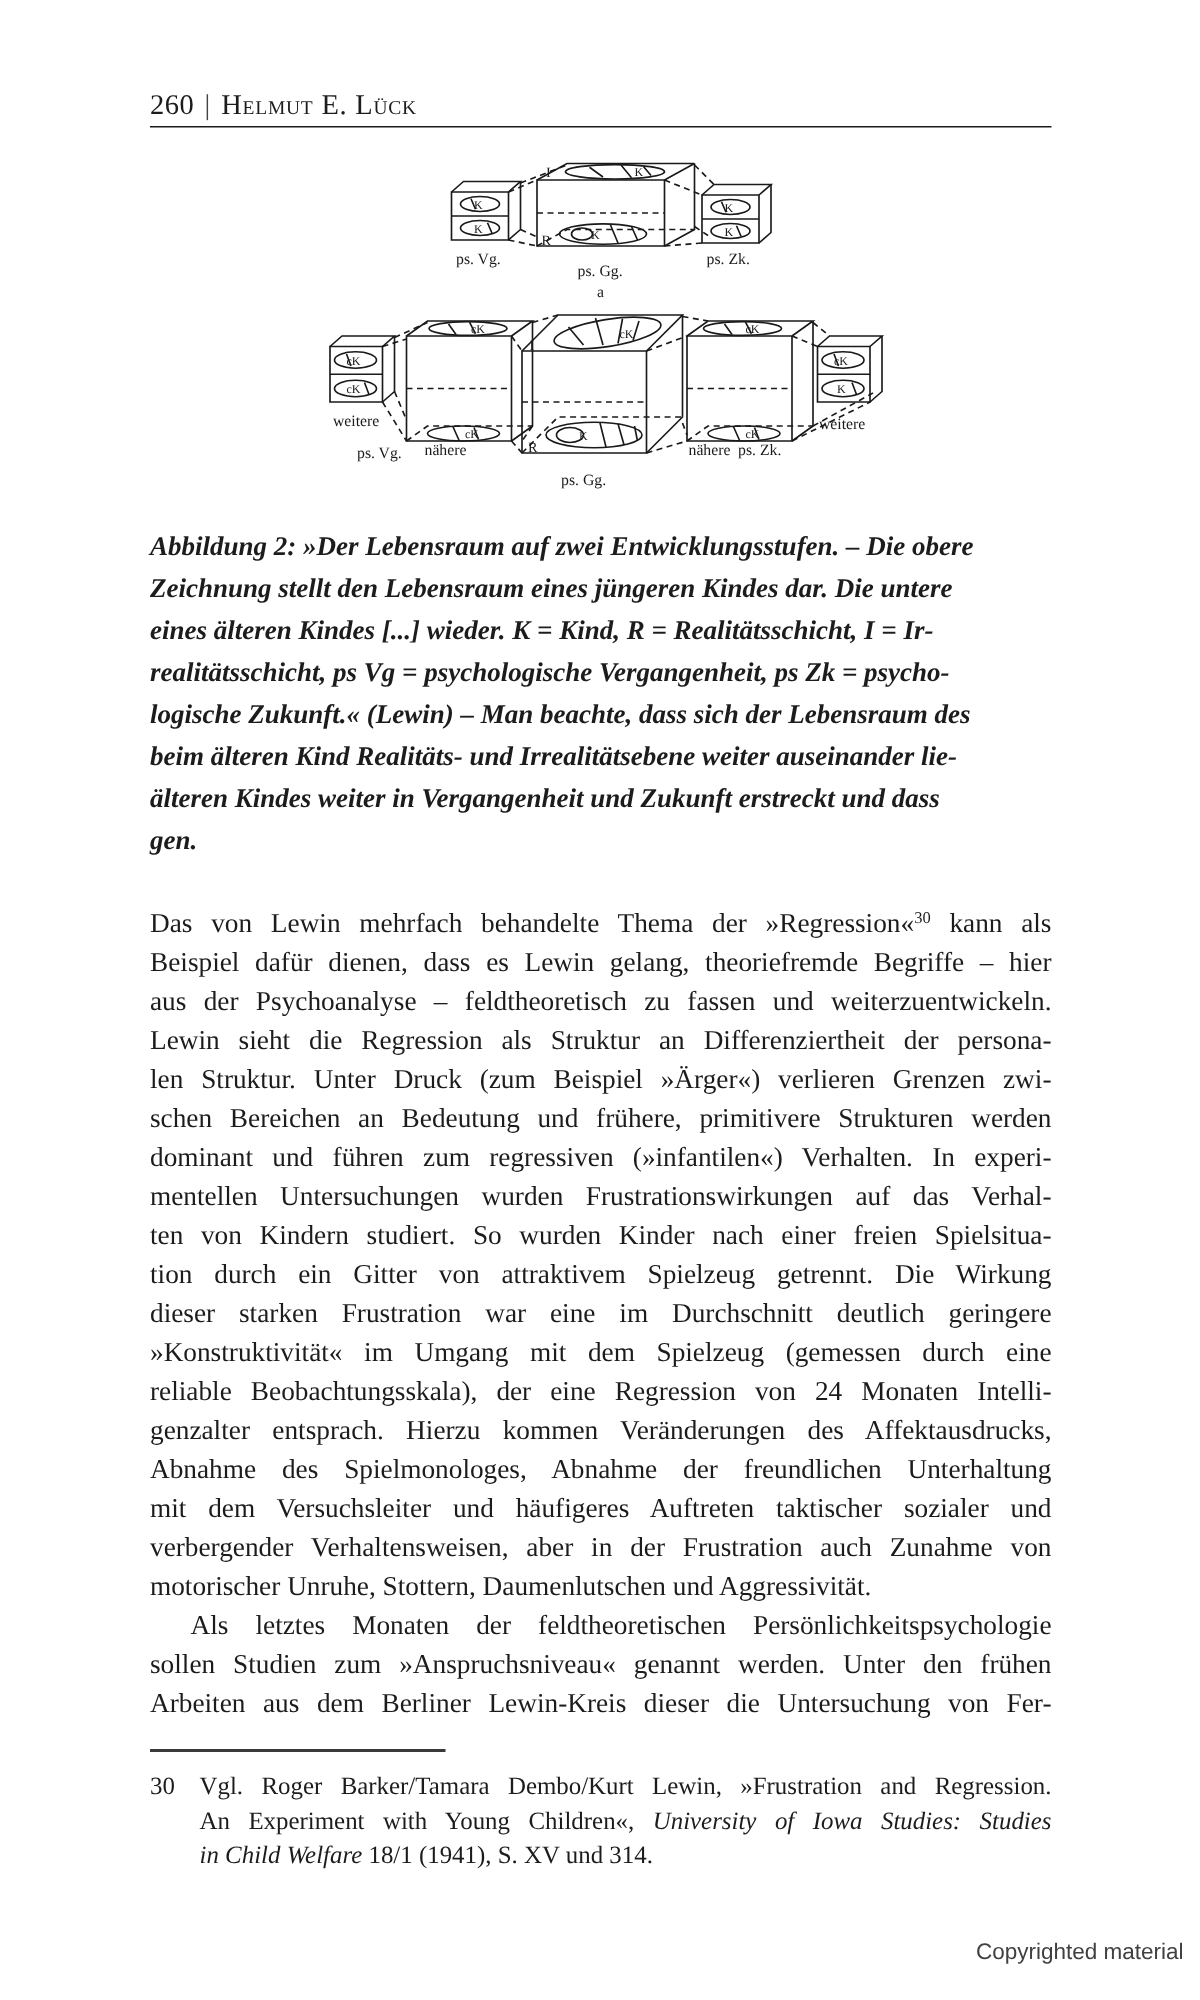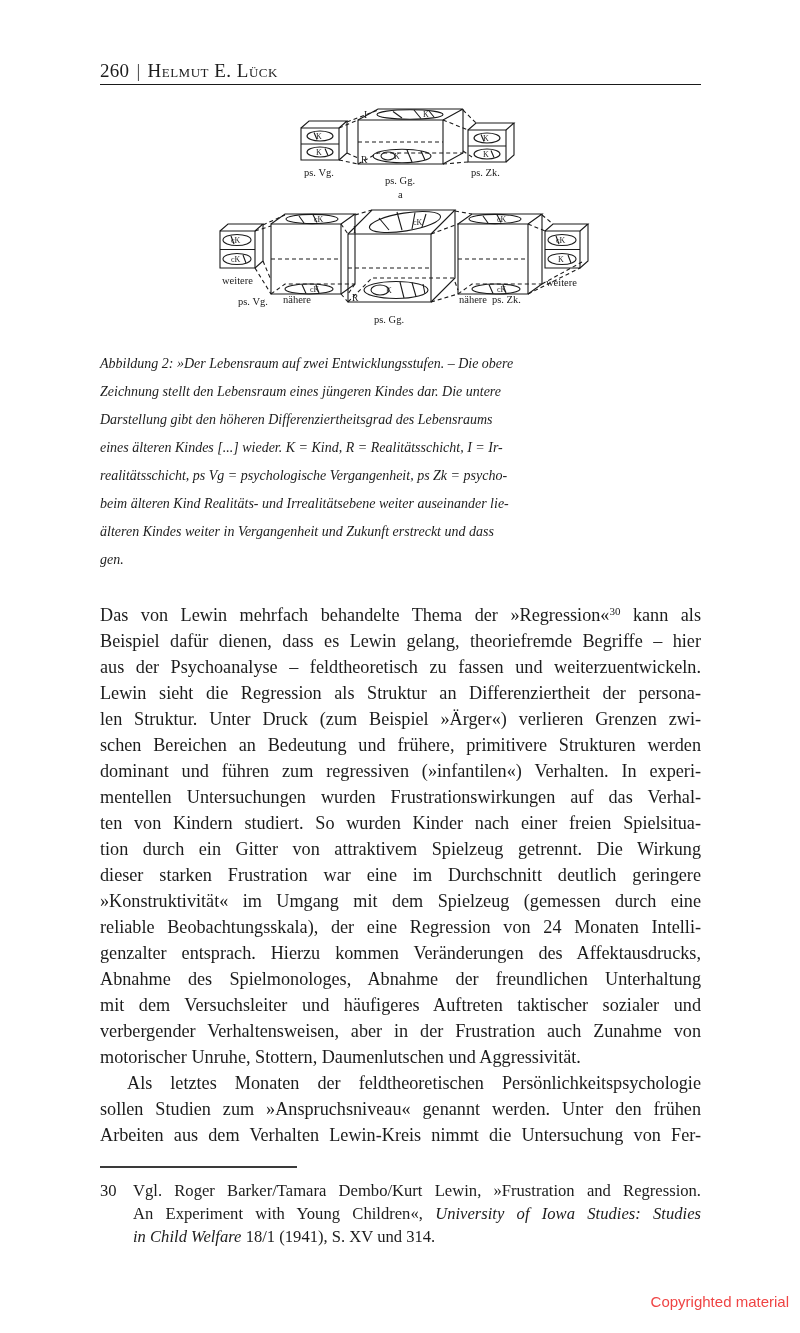--- a/index.html
+++ b/index.html
@@ -14,39 +14,39 @@
         border-top:1.6px solid #1a1a1a;}
   
   .fig-top{position:absolute;left:283px;top:106px;}
   .fig-bottom{position:absolute;left:183px;top:202px;}
   svg text{font-family:"Liberation Serif", serif;fill:#1a1a1a;stroke:none;}
   .figlabel{font-size:10.5px;}
   .figletter{font-size:8px;}
   .figletter-b{font-size:9.5px;}
   
   .caption{position:absolute;left:100px;top:350px;width:602px;font-style:italic;
-        font-size:14px;line-height:28px;}
+        font-size:18px;line-height:28px;font-weight:bold;}
   
   .body-text{position:absolute;left:100px;top:602px;width:601px;font-size:18.2px;
         line-height:26px;}
   .bline{white-space:normal;}
   .just{text-align:justify;text-align-last:justify;}
   .indent{text-indent:27px;}
   sup.fnref{font-size:11px;line-height:0;vertical-align:6px;}
   
   .footnote-rule{position:absolute;left:100px;top:1166px;width:197px;height:0;
         border-top:2px solid #3a3a3a;}
   .footnote{position:absolute;left:100px;top:1179px;width:601px;font-size:16.6px;
         line-height:23.2px;display:flex;}
   .fn-num{width:33px;flex:0 0 33px;}
   .fn-text{flex:1;}
   .fn-text i{}
   
   .watermark{position:absolute;right:11px;top:1293px;font-family:"Liberation Sans", sans-serif;
-        font-size:15px;color:#ef4444;}
+        font-size:15px;color:#404040;}
 </style>
 </head>
 <body>
 
 <div class="page">
 
   <div class="running-header">
     <span>260</span><span class="sep">|</span><span class="author">Helmut E. Lück</span>
   </div>
   <div class="header-rule"></div>
@@ -174,23 +174,23 @@
       <text class="figlabel" x="191" y="121">ps. Gg.</text>
       <text class="figlabel" x="276" y="101">nähere</text>
       <text class="figlabel" x="309" y="101">ps. Zk.</text>
       <text class="figlabel" x="363" y="84">weitere</text>
     </g>
   </svg>
 
   <div class="caption">
     <div class="cap-line">Abbildung 2: »Der Lebensraum auf zwei Entwicklungsstufen. – Die obere</div>
     <div class="cap-line">Zeichnung stellt den Lebensraum eines jüngeren Kindes dar. Die untere</div>
-    <div class="cap-line">Darstellung gibt den höheren Differenziertheitsgrad des Lebensraums</div>
     <div class="cap-line">eines älteren Kindes [...] wieder. K = Kind, R = Realitätsschicht, I = Ir-</div>
     <div class="cap-line">realitätsschicht, ps Vg = psychologische Vergangenheit, ps Zk = psycho-</div>
+    <div class="cap-line">logische Zukunft.« (Lewin) – Man beachte, dass sich der Lebensraum des</div>
     <div class="cap-line">beim älteren Kind Realitäts- und Irrealitätsebene weiter auseinander lie-</div>
     <div class="cap-line">älteren Kindes weiter in Vergangenheit und Zukunft erstreckt und dass</div>
     <div class="cap-line">gen.</div>
   </div>
 
   <div class="body-text">
     <div class="bline just"><span>Das von Lewin mehrfach behandelte Thema der »Regression«</span><sup class="fnref">30</sup><span> kann als</span></div>
     <div class="bline just">Beispiel dafür dienen, dass es Lewin gelang, theoriefremde Begriffe – hier</div>
     <div class="bline just">aus der Psychoanalyse – feldtheoretisch zu fassen und weiterzuentwickeln.</div>
     <div class="bline just">Lewin sieht die Regression als Struktur an Differenziertheit der persona-</div>
@@ -203,21 +203,21 @@
     <div class="bline just">dieser starken Frustration war eine im Durchschnitt deutlich geringere</div>
     <div class="bline just">»Konstruktivität« im Umgang mit dem Spielzeug (gemessen durch eine</div>
     <div class="bline just">reliable Beobachtungsskala), der eine Regression von 24 Monaten Intelli-</div>
     <div class="bline just">genzalter entsprach. Hierzu kommen Veränderungen des Affektausdrucks,</div>
     <div class="bline just">Abnahme des Spielmonologes, Abnahme der freundlichen Unterhaltung</div>
     <div class="bline just">mit dem Versuchsleiter und häufigeres Auftreten taktischer sozialer und</div>
     <div class="bline just">verbergender Verhaltensweisen, aber in der Frustration auch Zunahme von</div>
     <div class="bline">motorischer Unruhe, Stottern, Daumenlutschen und Aggressivität.</div>
     <div class="bline just indent">Als letztes Monaten der feldtheoretischen Persönlichkeitspsychologie</div>
     <div class="bline just">sollen Studien zum »Anspruchsniveau« genannt werden. Unter den frühen</div>
-    <div class="bline just">Arbeiten aus dem Verhalten Lewin-Kreis nimmt die Untersuchung von Fer-</div>
+    <div class="bline just">Arbeiten aus dem Berliner Lewin-Kreis dieser die Untersuchung von Fer-</div>
   </div>
 
   <div class="footnote-rule"></div>
   <div class="footnote">
     <div class="fn-num">30</div>
     <div class="fn-text">
       <div class="bline just">Vgl. Roger Barker/Tamara Dembo/Kurt Lewin, »Frustration and Regression.</div>
       <div class="bline just"><span>An Experiment with Young Children«, </span><i>University of Iowa Studies: Studies</i></div>
       <div class="bline"><i>in Child Welfare</i><span> 18/1 (1941), S. XV und 314.</span></div>
     </div>

